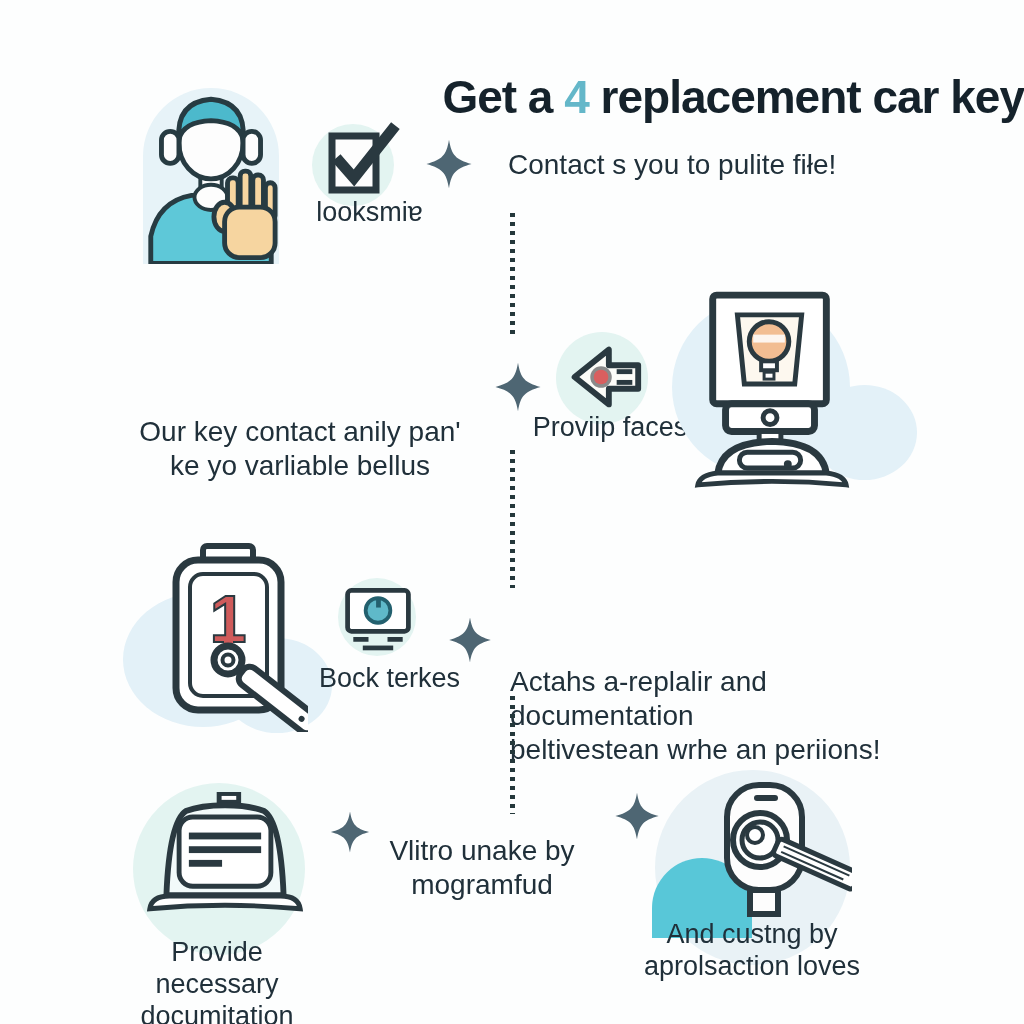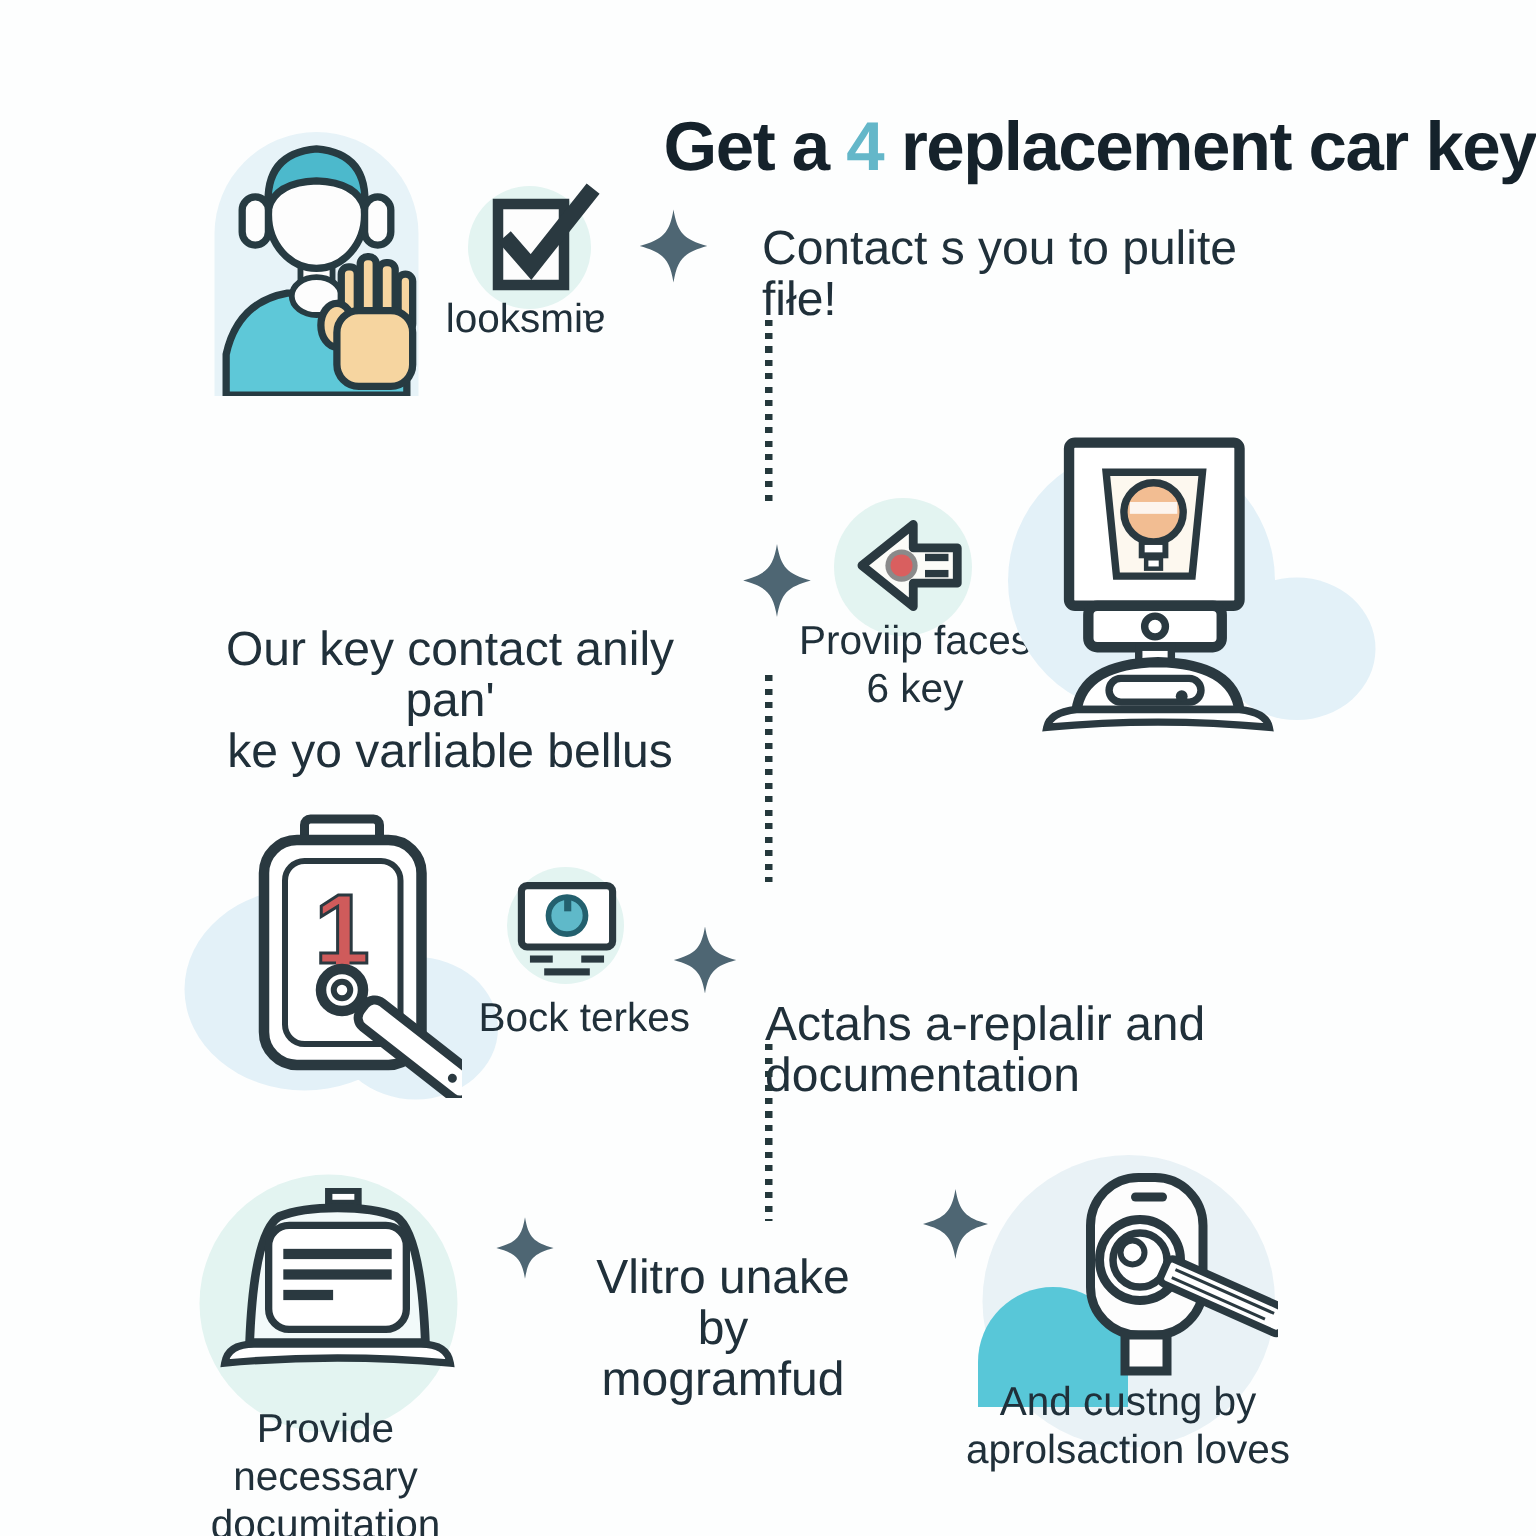--- a/index.html
+++ b/index.html
@@ -9,21 +9,21 @@
   }
   .abs{position:absolute;}
   
   .title{
     left:0;top:16px;width:1024px;text-align:right;
     font-size:46px;font-weight:700;letter-spacing:-1px;color:#15222b;
     white-space:pre-wrap;
   }
   .title .num{color:#64b7c9;}
   
-  .txt{font-size:32px;line-height:34px;color:#20303a;}
+  .txt{font-size:28px;line-height:34px;color:#20303a;}
   .center{text-align:center;}
   .lbl{font-size:27px;line-height:32px;color:#20303a;text-align:center;}
   
   .bub{position:absolute;border-radius:50%;}
   .bub.blue{background:#e3f1f8;}
   .bub.teal{background:#e3f4f1;}
   .arch{position:absolute;background:#e7f3f8;border-radius:68px 68px 0 0;}
   
   .dots{
     position:absolute;width:5px;
@@ -59,21 +59,21 @@
   </svg>
 </div>
 
 <div class="bub teal" style="left:312px;top:124px;width:82px;height:82px;"></div>
 <div class="abs" style="left:310px;top:112px;width:96px;height:96px;">
   <svg viewBox="0 0 96 96" width="96" height="96">
     <rect x="22" y="24" width="44" height="54" fill="#fdfdfd" stroke="#2a3940" stroke-width="7"></rect>
     <path d="M30,50 L44,66 L82,18" fill="none" stroke="#2a3940" stroke-width="11" stroke-linecap="square"></path>
   </svg>
 </div>
-<div class="abs lbl" style="left:288px;top:196px;width:125px;">looksmiɐ</div>
+<div class="abs lbl" style="left:307px;top:196px;width:125px;">looksmiɐ</div>
 
 <div class="abs" style="left:423px;top:138px;width:52px;height:52px;">
   <svg viewBox="0 0 60 60" width="52" height="52">
     <path d="M30,2 C33,20 38,25 56,30 C38,35 33,40 30,58 C27,40 22,35 4,30 C22,25 27,20 30,2 Z" fill="#4e6673"></path>
   </svg>
 </div>
 
 <div class="abs txt" style="left:508px;top:148px;width:360px;">Contact s you to pulite fiłe!</div>
 
 <div class="dots" style="left:510px;top:213px;height:125px;"></div>
@@ -94,21 +94,20 @@
   <svg viewBox="0 0 90 90" width="88" height="88">
     <path d="M52,16 L52,32 L82,32 L82,56 L52,56 L52,72 L17,44 Z" fill="#fcfcf8" stroke="#2a3940" stroke-width="6" stroke-linejoin="round"></path>
     <circle cx="44" cy="44" r="11" fill="#8a8a8a"></circle>
     <circle cx="44" cy="44" r="7.5" fill="#d95f5f"></circle>
     <rect x="60" y="36" width="16" height="5" fill="#2a3940"></rect>
     <rect x="60" y="47" width="16" height="5" fill="#2a3940"></rect>
   </svg>
 </div>
 <div class="abs lbl" style="left:530px;top:411px;width:160px;">
   <div>Proviip faces</div>
-  <div>6 key</div>
 </div>
 
 <div class="bub blue" style="left:672px;top:298px;width:178px;height:178px;"></div>
 <div class="bub blue" style="left:812px;top:385px;width:105px;height:95px;"></div>
 <div class="abs" style="left:688px;top:290px;width:168px;height:198px;">
   <svg viewBox="0 0 170 200" width="168" height="198">
     <rect x="25" y="5" width="115" height="110" rx="4" fill="#ffffff" stroke="#2a3940" stroke-width="7"></rect>
     <path d="M50,25 L115,25 L108,95 L57,95 Z" fill="#fdf8ef" stroke="#2a3940" stroke-width="5"></path>
     <circle cx="82" cy="52" r="20" fill="#f2bd92" stroke="#2a3940" stroke-width="5"></circle>
     <rect x="66" y="45" width="32" height="8" fill="#ffffff" opacity="0.85"></rect>
@@ -158,20 +157,21 @@
 <div class="abs lbl" style="left:300px;top:662px;width:160px;text-align:right;">Bock terkes</div>
 
 <div class="abs" style="left:446px;top:616px;width:48px;height:48px;">
   <svg viewBox="0 0 60 60" width="48" height="48">
     <path d="M30,2 C33,20 38,25 56,30 C38,35 33,40 30,58 C27,40 22,35 4,30 C22,25 27,20 30,2 Z" fill="#4e6673"></path>
   </svg>
 </div>
 
 <div class="abs txt" style="left:510px;top:617px;width:430px;margin-top:48px;">
   <div>Actahs a-replalir and documentation</div>
+  <div>beltivestean wrhe an periions!</div>
 </div>
 
 <div class="dots" style="left:510px;top:696px;height:118px;"></div>
 
 <div class="bub teal" style="left:133px;top:783px;width:172px;height:172px;"></div>
 <div class="abs" style="left:142px;top:792px;width:166px;height:128px;">
   <svg viewBox="0 0 170 130" width="166" height="128">
     <rect x="79" y="1" width="20" height="9" fill="#ffffff" stroke="#2a3940" stroke-width="5"></rect>
     <rect x="85" y="10" width="8" height="8" fill="#2a3940"></rect>
     <path d="M25,105 Q28,30 45,19 Q60,13 85,13 Q110,13 125,19 Q142,30 145,105 Z" fill="#f2fafa" stroke="#2a3940" stroke-width="6"></path>

